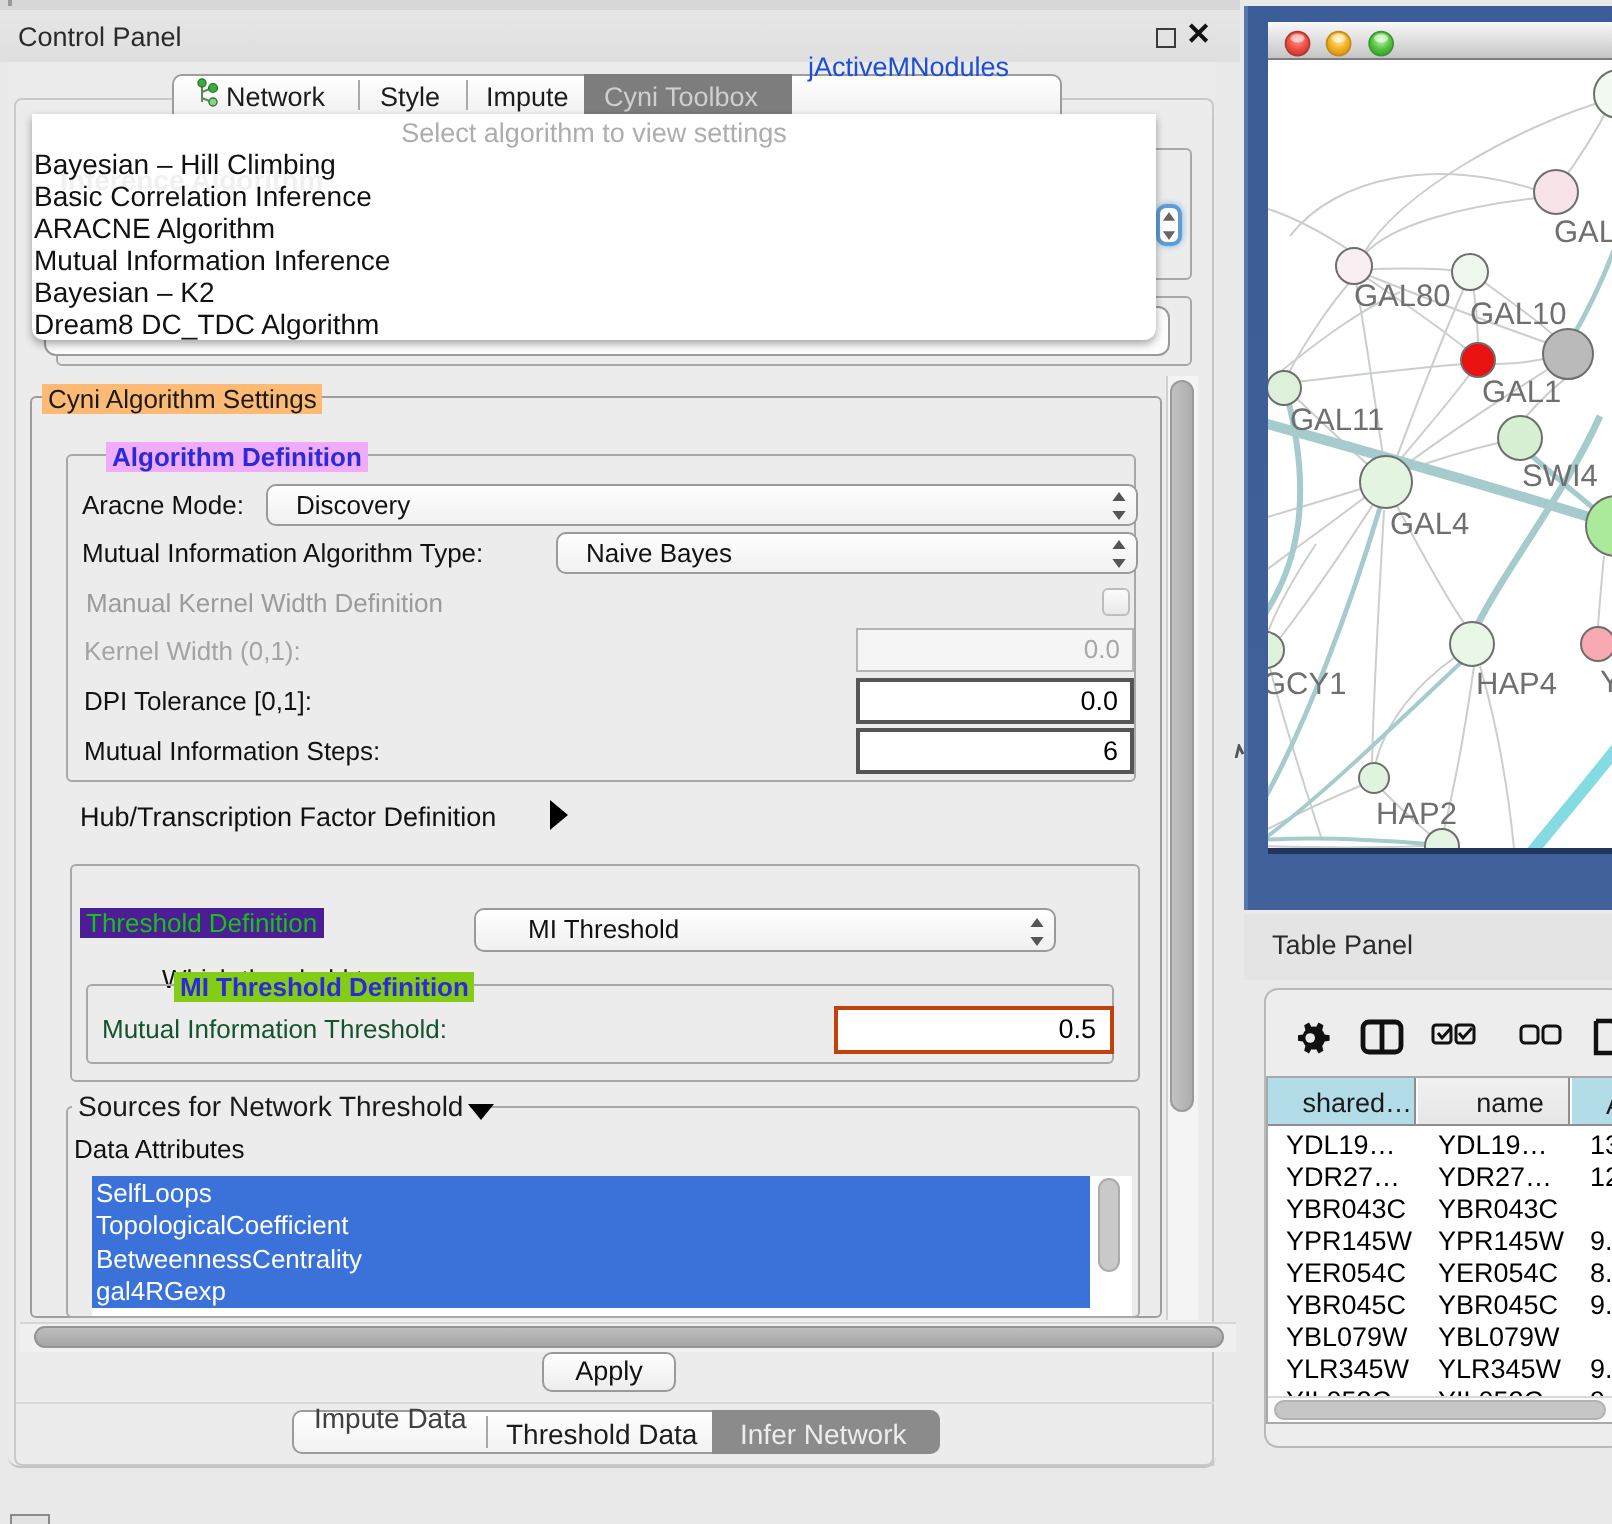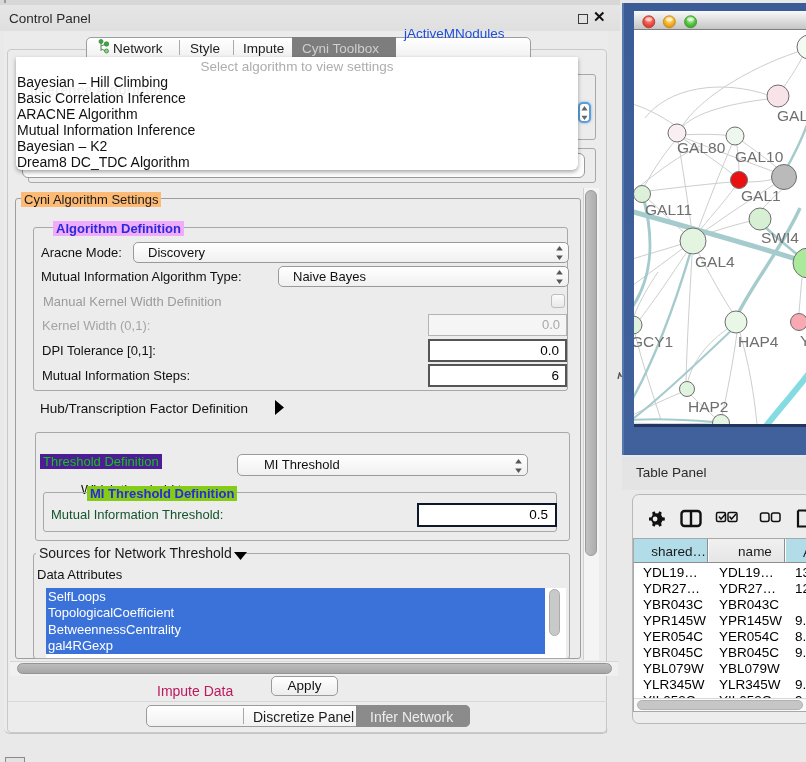--- a/index.html
+++ b/index.html
@@ -101,21 +101,21 @@
 <div class="abs" style="left:237px;top:454px;width:291px;height:22px;background:linear-gradient(#ffffff,#f0f0f0);border:1px solid #9a9a9a;border-radius:5px;"></div>
 <div class="abs" style="left:252px;top:457px;font-size:13px;color:#111;margin-left:12px;">MI Threshold</div>
 <svg class="abs" style="left:514px;top:459px;" width="9" height="14" viewBox="0 0 9 14">
     <path d="M4.5 0 L7.8 4.5 L1.2 4.5 Z" fill="#555"></path>
     <path d="M4.5 14 L7.8 9.5 L1.2 9.5 Z" fill="#555"></path>
   </svg>
 
 <div class="abs" style="left:43px;top:492px;width:514px;height:40px;border:1px solid #a8a8a8;border-radius:3px;"></div>
 <div class="abs" style="left:48px;top:486px;background:#84cc16;padding:0 3px;font-size:13px;font-weight:bold;color:#2a2ad6;margin-left:39px;">MI Threshold Definition</div>
 <div class="abs b" style="left:51px;top:507px;font-size:13px;color:#14532d;">Mutual Information Threshold:</div>
-<div class="abs" style="left:417px;top:503px;width:140px;height:24px;background:#fff;border:2px solid #0f172a;font-size:13.5px;color:#000;text-align:right;line-height:20px;padding-right:7px;">0.5</div>
+<div class="abs" style="left:417px;top:503px;width:140px;height:24px;background:#fff;border:2px solid #c2410c;font-size:13.5px;color:#000;text-align:right;line-height:20px;padding-right:7px;">0.5</div>
 
 <div class="abs" style="left:33px;top:553px;width:537px;height:106px;border:1px solid #a8a8a8;border-radius:3px;"></div>
 <div class="abs" style="left:36px;top:545px;background:#ececec;padding:0 3px;font-size:14px;color:#1a1a1a;">Sources for Network Threshold</div>
 <svg class="abs" style="left:233px;top:551px;" width="15" height="10" viewBox="0 0 15 10">
     <path d="M1 1 L14 1 L7.5 9 Z" fill="#000"></path>
   </svg>
 <div class="abs b" style="left:37px;top:567px;font-size:13px;color:#111;">Data Attributes</div>
 <div class="abs" style="left:46px;top:588px;width:520px;height:70px;background:#fff;"></div>
 <div class="abs" style="left:46px;top:588px;width:499px;height:66px;background:#3b72da;"></div>
 <div class="abs" style="left:48px;top:589px;font-size:13px;line-height:16.4px;color:#fff;">SelfLoops<br>TopologicalCoefficient<br>BetweennessCentrality<br>gal4RGexp</div>
@@ -125,22 +125,22 @@
 <div class="abs" style="left:585px;top:190px;width:12px;height:366px;background:linear-gradient(90deg,#c2c2c2,#adadad);border:1px solid #9a9a9a;border-radius:6px;"></div>
 
 <div class="abs" style="left:10px;top:661px;width:608px;height:15px;background:#f0f0f0;border-top:1px solid #d6d6d6;"></div>
 <div class="abs" style="left:17px;top:663px;width:595px;height:11px;background:linear-gradient(#bdbdbd,#a6a6a6);border:1px solid #949494;border-radius:6px;"></div>
 
 <div class="abs" style="left:271px;top:676px;width:67px;height:20px;background:linear-gradient(#ffffff,#ededed);border:1px solid #9a9a9a;border-radius:5px;text-align:center;font-size:13.5px;color:#111;line-height:18px;">Apply</div>
 
 <div class="abs" style="left:146px;top:705px;width:324px;height:22px;background:linear-gradient(#ffffff,#f1f1f1);border:1px solid #9b9b9b;border-radius:5px;"></div>
 <div class="abs" style="left:356px;top:705px;width:114px;height:22px;background:#8b8b8b;border-radius:0 5px 5px 0;"></div>
 <div class="abs" style="left:243px;top:708px;width:1px;height:16px;background:#a8a8a8;"></div>
-<div class="abs b" style="left:157px;top:683px;font-size:14px;color:#be185d;">Impute Data</div>
-<div class="abs b" style="left:253px;top:709px;font-size:14px;color:#1c1c1c;">Discretize Panel</div>
+<div class="abs b" style="left:157px;top:701px;font-size:14px;color:#404040;">Impute Data</div>
+<div class="abs b" style="left:253px;top:709px;font-size:14px;color:#1c1c1c;">Threshold Data</div>
 <div class="abs b" style="left:370px;top:709px;font-size:14px;color:#ededed;">Infer Network</div>
 <div class="abs" style="left:8px;top:701px;width:599px;height:1px;background:#d8d8d8;"></div>
 
 <div class="abs" style="left:5px;top:757px;width:20px;height:10px;background:#e2e2e2;border:1.5px solid #8a8a8a;"></div>
 
 <svg class="abs" style="left:617px;top:372px;" width="5" height="7" viewBox="0 0 5 7">
     <path d="M1 7 L2.5 1 L4.5 5" stroke="#555" stroke-width="1.4" fill="none"></path>
   </svg>
 
 <div class="abs" style="left:622px;top:3px;width:184px;height:452px;background:linear-gradient(#3c5c97,#41619d);"></div>

